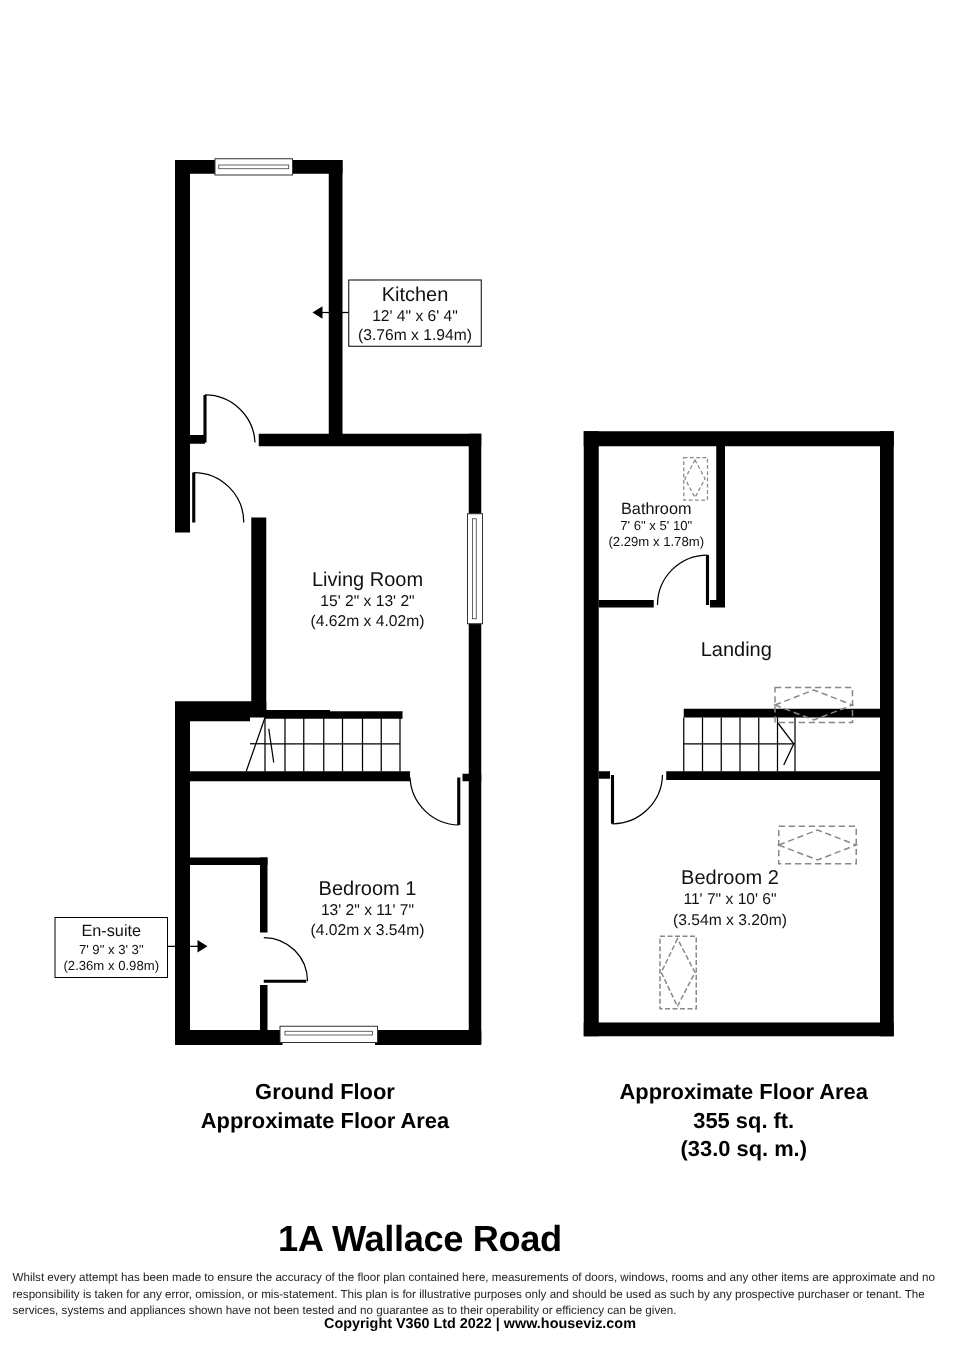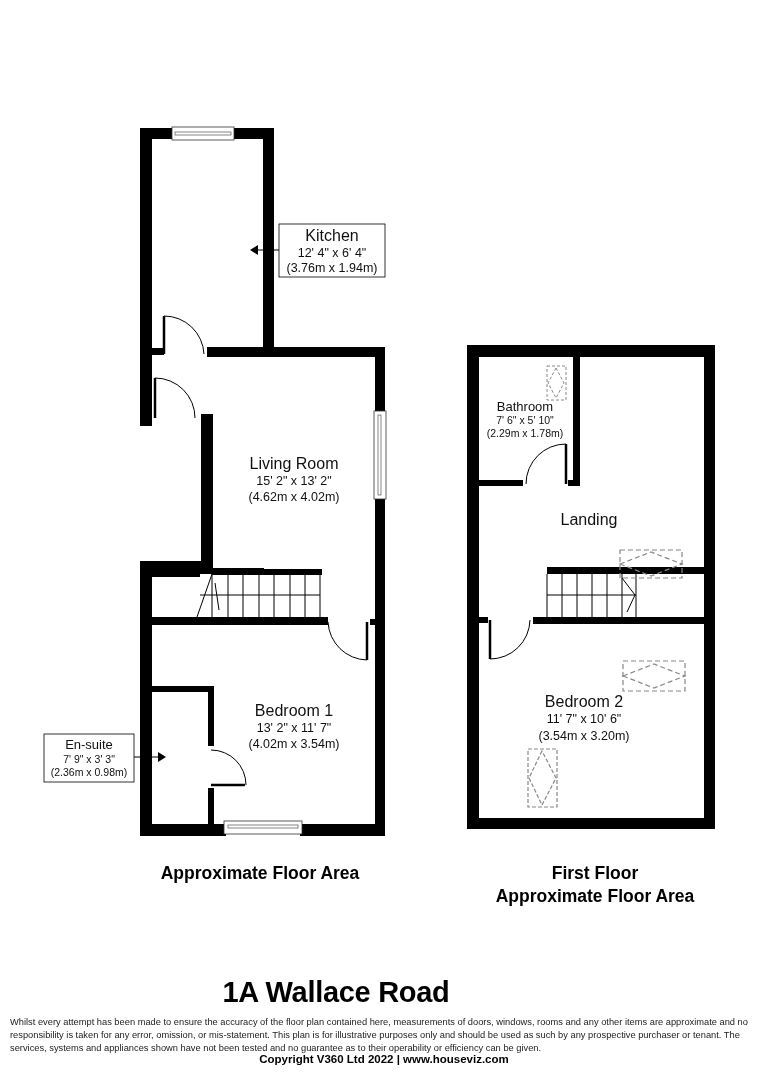--- a/index.html
+++ b/index.html
@@ -207,22 +207,24 @@
 
     <g>
       <text x="584" y="707" text-anchor="middle" class="room-name">Bedroom 2</text>
       <text x="584" y="723" text-anchor="middle" class="room-dim">11' 7" x 10' 6"</text>
       <text x="584" y="740" text-anchor="middle" class="room-dim">(3.54m x 3.20m)</text>
     </g>
   </g>
 </svg>
 
 <div class="floor-summary" id="gf-summary">
+  <div>Ground Floor</div>
   <div>Approximate Floor Area</div>
 </div>
 <div class="floor-summary" id="ff-summary">
-  <div>First Floor</div>
   <div>Approximate Floor Area</div>
+  <div>355 sq. ft.</div>
+  <div>(33.0 sq. m.)</div>
 </div>
 
 <div class="address">1A Wallace Road</div>
 <div class="disclaimer">Whilst every attempt has been made to ensure the accuracy of the floor plan contained here, measurements of doors, windows, rooms and any other items are approximate and no responsibility is taken for any error, omission, or mis-statement. This plan is for illustrative purposes only and should be used as such by any prospective purchaser or tenant. The services, systems and appliances shown have not been tested and no guarantee as to their operability or efficiency can be given.</div>
 <div class="copyright">Copyright V360 Ltd 2022 | www.houseviz.com</div>
 
 </body></html>

